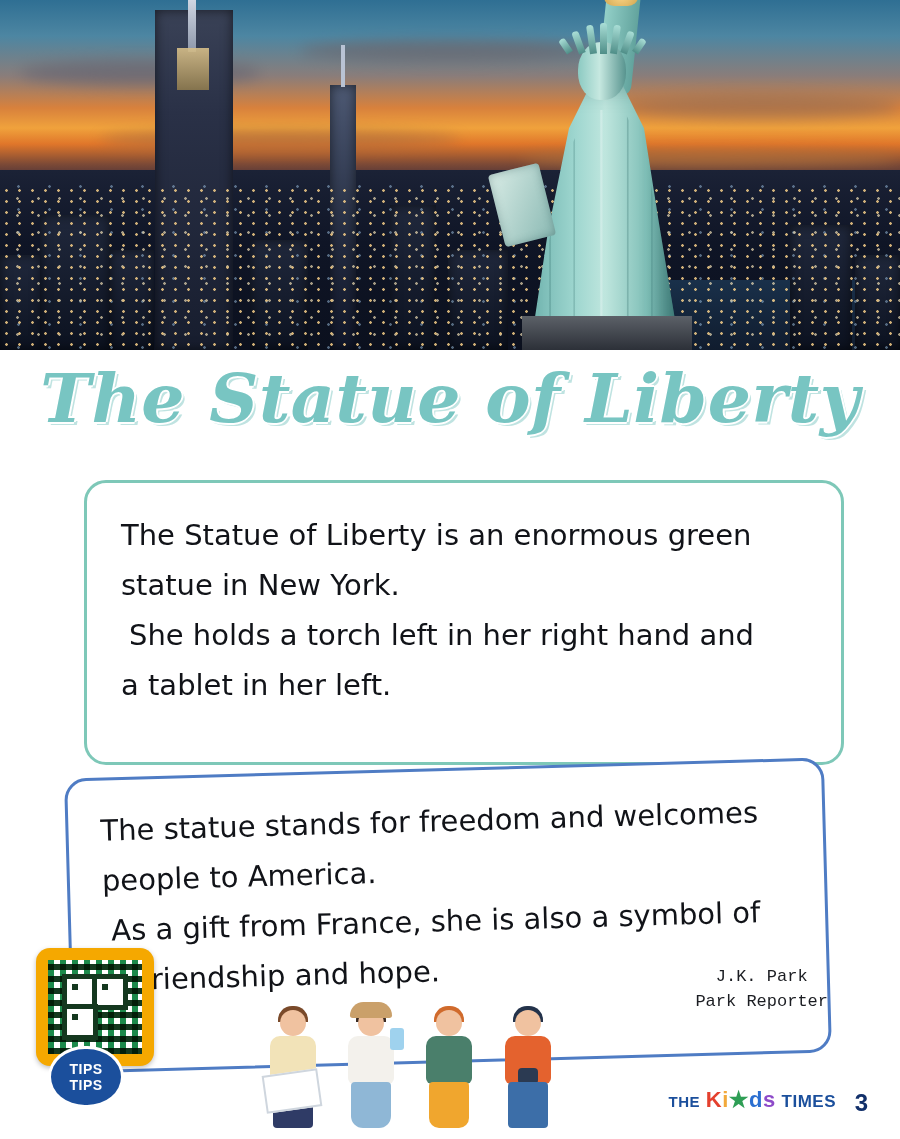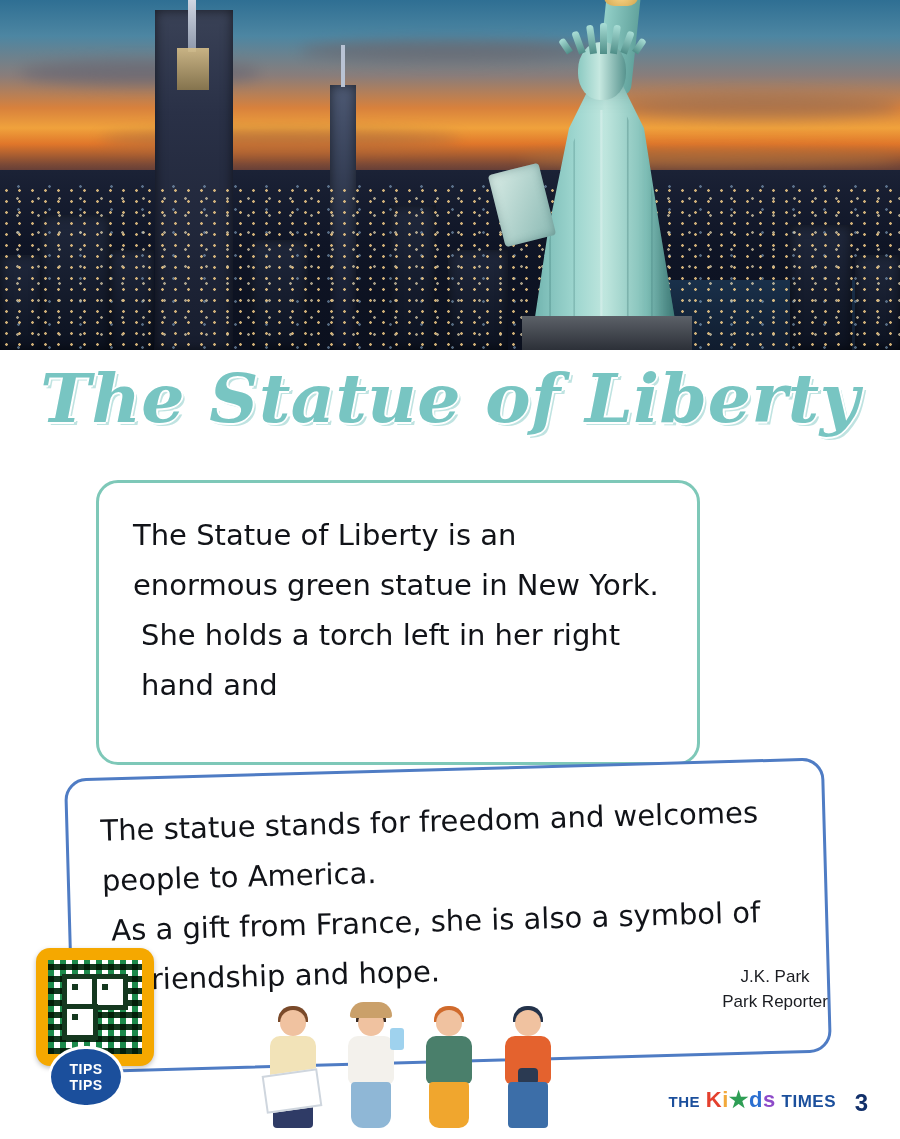--- a/index.html
+++ b/index.html
@@ -215,22 +215,22 @@
   }
 
   
   .box {
     position: absolute;
     background: #ffffff;
     border-radius: 22px;
     box-sizing: border-box;
   }
   .box1 {
-    left: 96px; top: 480px;
-    width: 604px; height: 285px;
+    left: 84px; top: 480px;
+    width: 760px; height: 285px;
     border: 3px solid #7ec8b8;
     padding: 28px 34px;
   }
   .box2 {
     left: 68px; top: 768px;
     width: 760px; height: 295px;
     border: 3px solid #4f7cc4;
     padding: 26px 32px;
     transform: rotate(-1.6deg);
   }
@@ -241,21 +241,21 @@
     color: #111318;
   }
   .ptext .indent1 { display: block; padding-left: 8px; }
   .ptext .indent2 { display: block; padding-left: 36px; }
 
   .byline {
     position: absolute;
     right: 72px;
     top: 965px;
     text-align: center;
-    font-family: Liberation Sans, sans-serif;
+    font-family: Liberation Mono, monospace;
     font-size: 17px;
     line-height: 1.45;
     color: #1b1d22;
   }
 
   
   .qr-card {
     position: absolute;
     left: 36px; top: 948px;
     width: 118px; height: 118px;
@@ -440,20 +440,21 @@
   </div>
 </div>
 
 <div class="title">The Statue of Liberty</div>
 
 <div class="box box1">
   <div class="ptext">
     <span>The Statue of Liberty is an enormous green</span>
     <span>statue in New York.</span>
     <span class="indent1">She holds a torch left in her right hand and</span>
+    <span>a tablet in her left.</span>
   </div>
 </div>
 
 <div class="box box2">
   <div class="ptext">
     <span>The statue stands for freedom and welcomes</span>
     <span>people to America.</span>
     <span class="indent1">As a gift from France, she is also a symbol of</span>
     <span class="indent2">friendship and hope.</span>
   </div>

